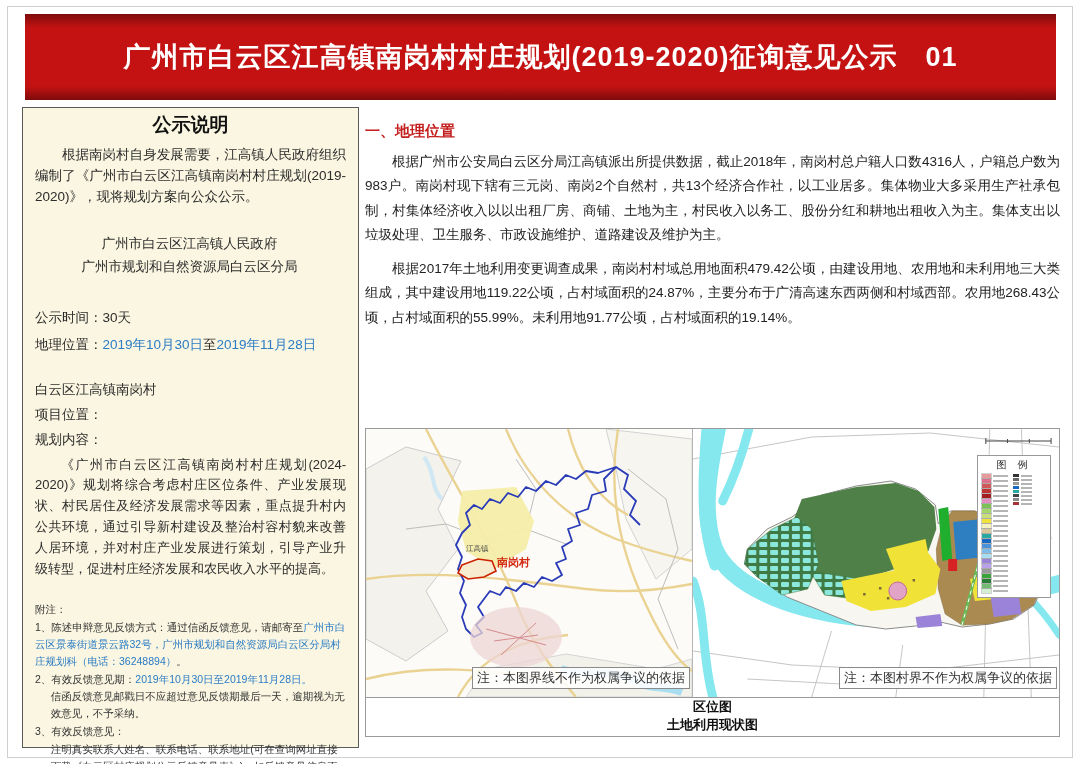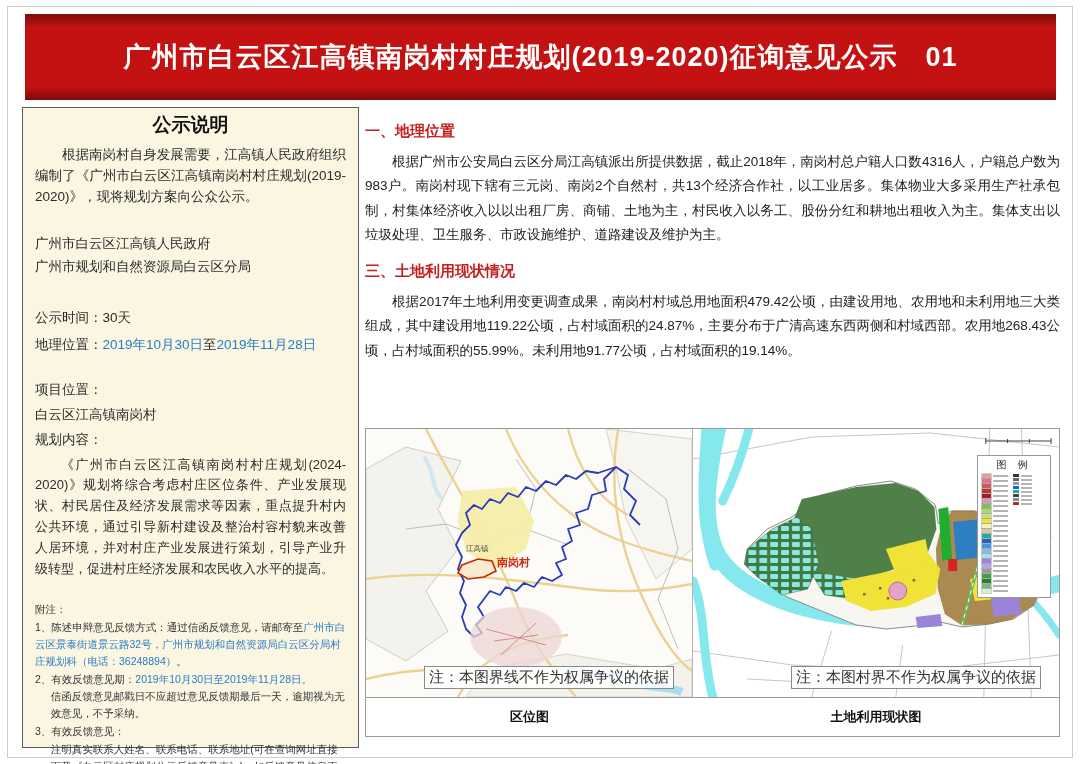--- a/index.html
+++ b/index.html
@@ -24,21 +24,21 @@
     letter-spacing:1px;white-space:nowrap;
   }
   
   .notice{
     position:absolute;left:22px;top:107px;width:337px;height:641px;
     background:#faf6e1;border:1px solid #5a5a5a;box-sizing:border-box;
     padding:0 12px 6px 12px;font-size:13.5px;line-height:1.55;color:#2c2c2c;
   }
   .notice .n-title{text-align:center;font-size:19px;font-weight:bold;color:#111;margin:2px 0 6px 0;}
   .notice .n-intro{text-indent:2em;text-align:justify;margin:0 0 26px 0;}
-  .notice .n-issuer{text-align:left;margin:0 2px 2px 0;}
+  .notice .n-issuer{text-align:center;margin:0 2px 2px 0;}
   .notice .n-time{margin:30px 0 6px 0;}
   .notice .n-date{margin:0 0 24px 0;}
   .blue{color:#2b7cc5;}
   .notice .n-kv{margin:0 0 4px 0;}
   .notice .n-content{text-indent:2em;text-align:justify;margin:4px 0 0 0;font-size:13px;line-height:1.6;}
   .notice .n-notes{margin-top:22px;font-size:10.5px;line-height:1.6;color:#333;}
   .notice .n-notes p{margin:0 0 1px 0;}
   .notice .n-notes .ind{padding-left:1.5em;}
   
   .sections{
@@ -52,24 +52,24 @@
     position:absolute;left:365px;right:20px;top:428px;height:309px;
     border:1px solid #9a9a9a;box-sizing:border-box;background:#fff;
     display:flex;flex-direction:column;
   }
   .maps-row{flex:1;display:flex;min-height:0;border-bottom:1px solid #9a9a9a;}
   .map-cell{position:relative;height:100%;}
   .map-cell.left{width:327px;border-right:1px solid #b5b5b5;box-sizing:border-box;}
   .map-cell.right{flex:1;}
   .map-cell svg{display:block;width:100%;height:100%;}
   .map-note{
-    position:absolute;right:18px;bottom:8px;background:rgba(255,255,255,.88);
-    border:1px solid #8a8a8a;font-size:15px;color:#333;padding:1px 4px;white-space:nowrap;
-  }
-  .map-captions{height:38px;display:flex;align-items:center;}
+    position:absolute;right:2px;bottom:8px;background:rgba(255,255,255,.88);
+    border:1px solid #8a8a8a;font-size:13px;color:#333;padding:1px 4px;white-space:nowrap;
+  }
+  .map-captions{height:38px;display:flex;align-items:center;flex-direction:column;}
   .map-caption{font-weight:bold;font-size:13px;color:#111;text-align:center;}
   .map-caption.left{width:327px;}
   .map-caption.right{flex:1;}
   
   .legend{
     position:absolute;top:26px;right:8px;width:74px;
     background:#fff;border:1px solid #999;padding:2px 4px 3px 4px;box-sizing:border-box;
   }
   .legend-title{text-align:center;font-size:10px;letter-spacing:4px;color:#222;margin-bottom:2px;}
   .legend-cols{display:flex;gap:5px;}
@@ -91,40 +91,39 @@
 
 <div class="notice">
   <div class="n-title">公示说明</div>
   <p class="n-intro">根据南岗村自身发展需要，江高镇人民政府组织编制了《广州市白云区江高镇南岗村村庄规划(2019-2020)》，现将规划方案向公众公示。</p>
   <div class="n-issuer">广州市白云区江高镇人民政府</div>
   <div class="n-issuer">广州市规划和自然资源局白云区分局</div>
   <div class="n-time">公示时间：30天</div>
   <div class="n-date">
     <span>地理位置：</span><span class="blue">2019年10月30日</span><span>至</span><span class="blue">2019年11月28日</span>
   </div>
+  <div class="n-kv">白云区江高镇南岗村</div>
   <div class="n-kv">项目位置：</div>
-  <div class="n-kv">白云区江高镇南岗村</div>
   <div class="n-kv">规划内容：</div>
   <p class="n-content">《广州市白云区江高镇南岗村村庄规划(2024-2020)》规划将综合考虑村庄区位条件、产业发展现状、村民居住及经济发展需求等因素，重点提升村内公共环境，通过引导新村建设及整治村容村貌来改善人居环境，并对村庄产业发展进行策划，引导产业升级转型，促进村庄经济发展和农民收入水平的提高。</p>
 
   <div class="n-notes">
     <p>附注：</p>
     <p><span>1、陈述申辩意见反馈方式：通过信函反馈意见，请邮寄至</span><span class="blue">广州市白云区景泰街道景云路32号，广州市规划和自然资源局白云区分局村庄规划科（电话：36248894）</span><span>。</span></p>
     <p><span>2、有效反馈意见期：</span><span class="blue">2019年10月30日至2019年11月28日。</span></p>
     <p class="ind">信函反馈意见邮戳日不应超过意见反馈期最后一天，逾期视为无效意见，不予采纳。</p>
     <p>3、有效反馈意见：</p>
     <p class="ind">注明真实联系人姓名、联系电话、联系地址(可在查询网址直接下载《白云区村庄规划公示反馈意见表》)，如反馈意见信息不准确或不完整无法及时进一步核对有关情况的视为无效意见。</p>
 
   </div>
 </div>
 
 <div class="sections">
   <div class="sec-heading">一、地理位置</div>
   <p class="sec-body">根据广州市公安局白云区分局江高镇派出所提供数据，截止2018年，南岗村总户籍人口数4316人，户籍总户数为983户。南岗村现下辖有三元岗、南岗2个自然村，共13个经济合作社，以工业居多。集体物业大多采用生产社承包制，村集体经济收入以以出租厂房、商铺、土地为主，村民收入以务工、股份分红和耕地出租收入为主。集体支出以垃圾处理、卫生服务、市政设施维护、道路建设及维护为主。</p>
-  <div class="sec-heading">三、土地利用现状情况</div>
   <p class="sec-body">根据2017年土地利用变更调查成果，南岗村村域总用地面积479.42公顷，由建设用地、农用地和未利用地三大类组成，其中建设用地119.22公顷，占村域面积的24.87%，主要分布于广清高速东西两侧和村域西部。农用地268.43公顷，占村域面积的55.99%。未利用地91.77公顷，占村域面积的19.14%。</p>
 </div>
 
 <div class="maps-box">
   <div class="maps-row">
 
     <div class="map-cell left">
       <svg viewBox="0 0 326 268" preserveAspectRatio="none">
         <rect x="0" y="0" width="326" height="268" fill="#fcfbf7"></rect>
 

